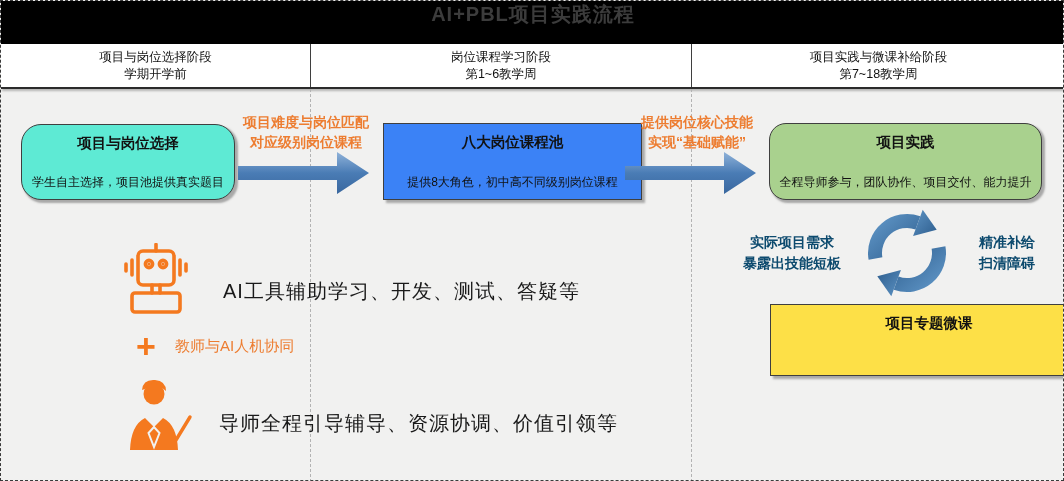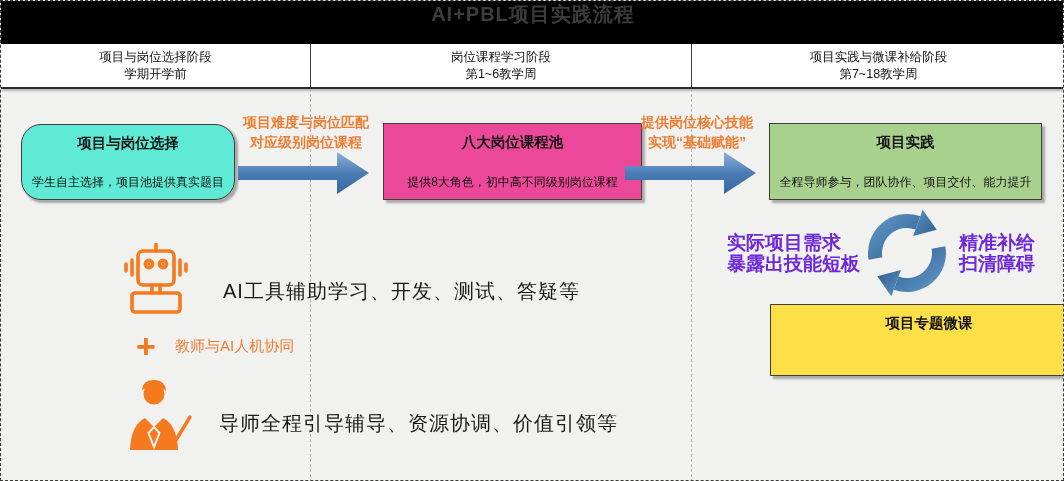--- a/index.html
+++ b/index.html
@@ -60,22 +60,22 @@
     position:absolute;left:0;right:0;bottom:8px;
     text-align:center;font-size:12px;color:#111;white-space:nowrap;
   }
   
   .arrow-label{
     position:absolute;text-align:center;
     color:#ed7d31;font-size:14px;font-weight:bold;line-height:19.5px;
     white-space:nowrap;
   }
   .cycle-label{
-    position:absolute;text-align:left;
-    color:#6d28d9;font-size:19px;font-weight:bold;line-height:21px;
+    position:absolute;text-align:center;
+    color:#0c4a6e;font-size:14px;font-weight:bold;line-height:21px;
     white-space:nowrap;
   }
   .arrow-svg,.cycle-svg{position:absolute;display:block;}
   
   .support-icon{position:absolute;display:block;}
   .support-text{
     position:absolute;color:#1a1a1a;font-size:20px;line-height:24px;
     letter-spacing:1px;white-space:nowrap;
   }
   .plus-glyph{
@@ -127,34 +127,34 @@
     <defs>
       <linearGradient id="ag1" x1="0" y1="0" x2="0" y2="1">
         <stop offset="0" stop-color="#8fb2d9"></stop>
           <stop offset="0.5" stop-color="#4a7cb5"></stop>
           <stop offset="1" stop-color="#39679e"></stop>
       </linearGradient>
     </defs>
     <polygon points="0,15 99,15 99,1 131,22 99,43 99,29 0,29" fill="url(#ag1)"></polygon>
   </svg>
 
-  <div class="flow-box" style="left: 382px; top: 122px; width: 259px; height: 77px; background: #ec4899;">
+  <div class="flow-box" style="left: 382px; top: 122px; width: 259px; height: 77px; background: #3b82f6;">
     <div class="box-title">八大岗位课程池</div>
     <div class="box-desc">提供8大角色，初中高不同级别岗位课程</div>
   </div>
 
   <div class="arrow-label" style="left:620px;top:112px;width:152px;">
     <div>提供岗位核心技能</div>
     <div>实现“基础赋能”</div>
   </div>
   <svg class="arrow-svg" style="left:624px;top:150px;" width="131" height="44" viewBox="0 0 131 44">
     <polygon points="0,15 99,15 99,1 131,22 99,43 99,29 0,29" fill="url(#ag1)"></polygon>
   </svg>
 
-  <div class="flow-box" style="left: 768px; top: 122px; width: 273px; height: 77px; background: rgb(169, 209, 142);">
+  <div class="flow-box" style="left: 768px; top: 122px; width: 273px; height: 77px; background: rgb(169, 209, 142); border-radius: 17px;">
     <div class="box-title">项目实践</div>
     <div class="box-desc">全程导师参与，团队协作、项目交付、能力提升</div>
   </div>
 
   <div class="cycle-label" style="left:726px;top:231px;width:130px;">
     <div>实际项目需求</div>
     <div>暴露出技能短板</div>
   </div>
   <svg class="cycle-svg" style="left:854px;top:205px;" width="104" height="94" viewBox="0 0 104 94">
     <defs>

